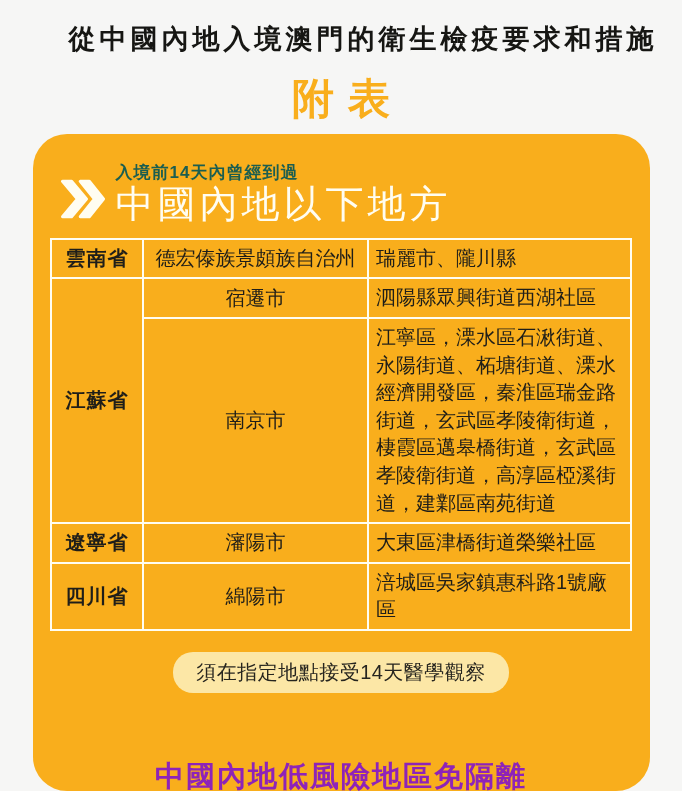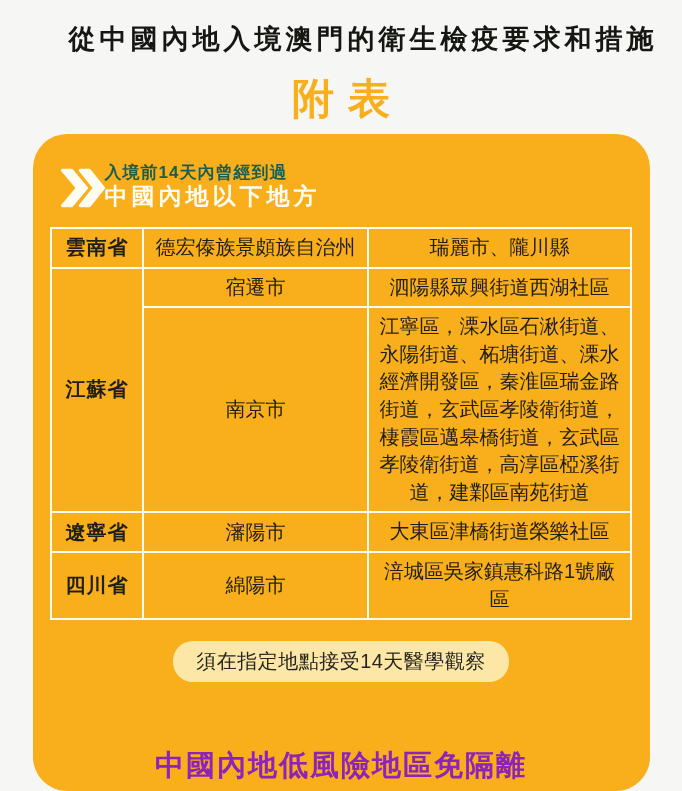--- a/index.html
+++ b/index.html
@@ -41,34 +41,34 @@
   .panel{
     width:617px;
     height:657px;
     margin:7px auto 0;
     background:var(--orange);
     border-radius:34px;
     padding:27px 17px 0;
   }
   .panel-header{
     display:flex;
-    align-items:flex-start;
+    align-items:flex-end;
     padding-left:11px;
-    gap:0;
+    gap:11px;
   }
   .chevrons{flex:0 0 auto;display:block;}
   .hdr-small{
     font-size:17px;
     font-weight:bold;
     color:var(--teal);
     letter-spacing:1px;
   }
   .hdr-big{
-    font-size:23px;
-    font-weight:bold;
+    font-size:38px;
+    font-weight:normal;
     color:var(--cream);
     letter-spacing:4px;
     line-height:1.1;
   }
   table.regions{
     width:582px;
     margin:12px auto 0;
     border-collapse:collapse;
   }
   table.regions td{
@@ -84,21 +84,21 @@
     font-weight:bold;
     color:var(--teal);
     text-align:center;
     letter-spacing:1px;
   }
   td.city{
     width:225px;
     text-align:center;
   }
   td.dist{
-    text-align:center;
+    text-align:left;
     line-height:1.38;
     margin-top:40px;
   }
   .badge{
     width:max-content;
     margin:21px auto 0;
     background:var(--badge);
     border-radius:20px;
     padding:7px 23px;
     font-size:20px;

